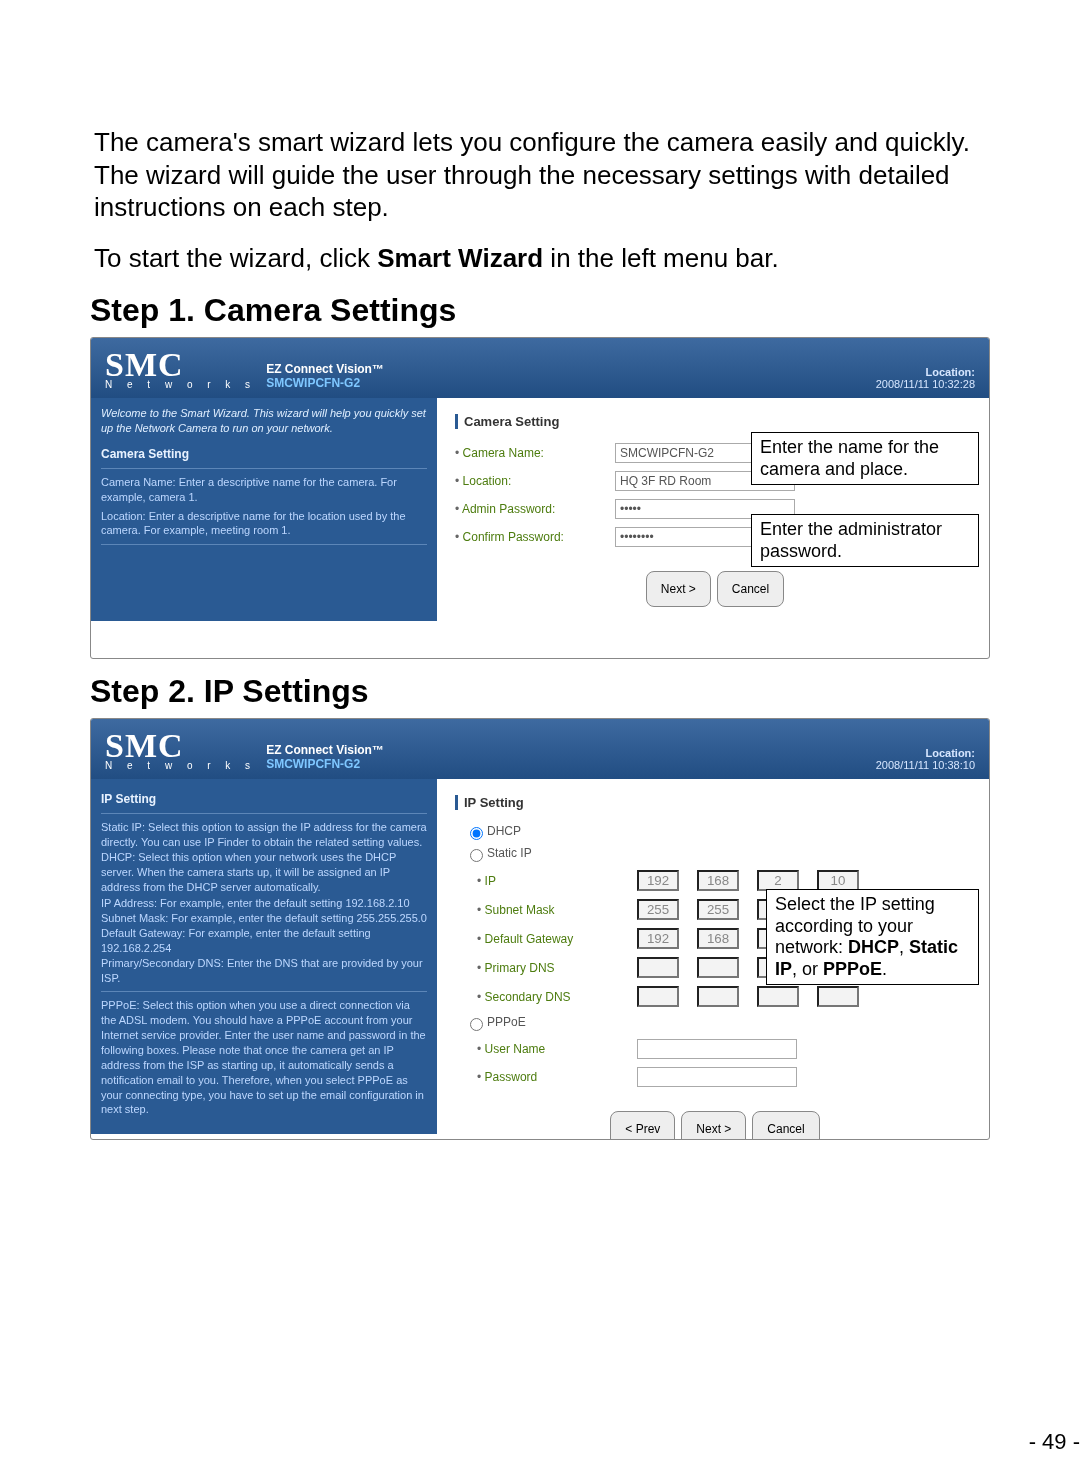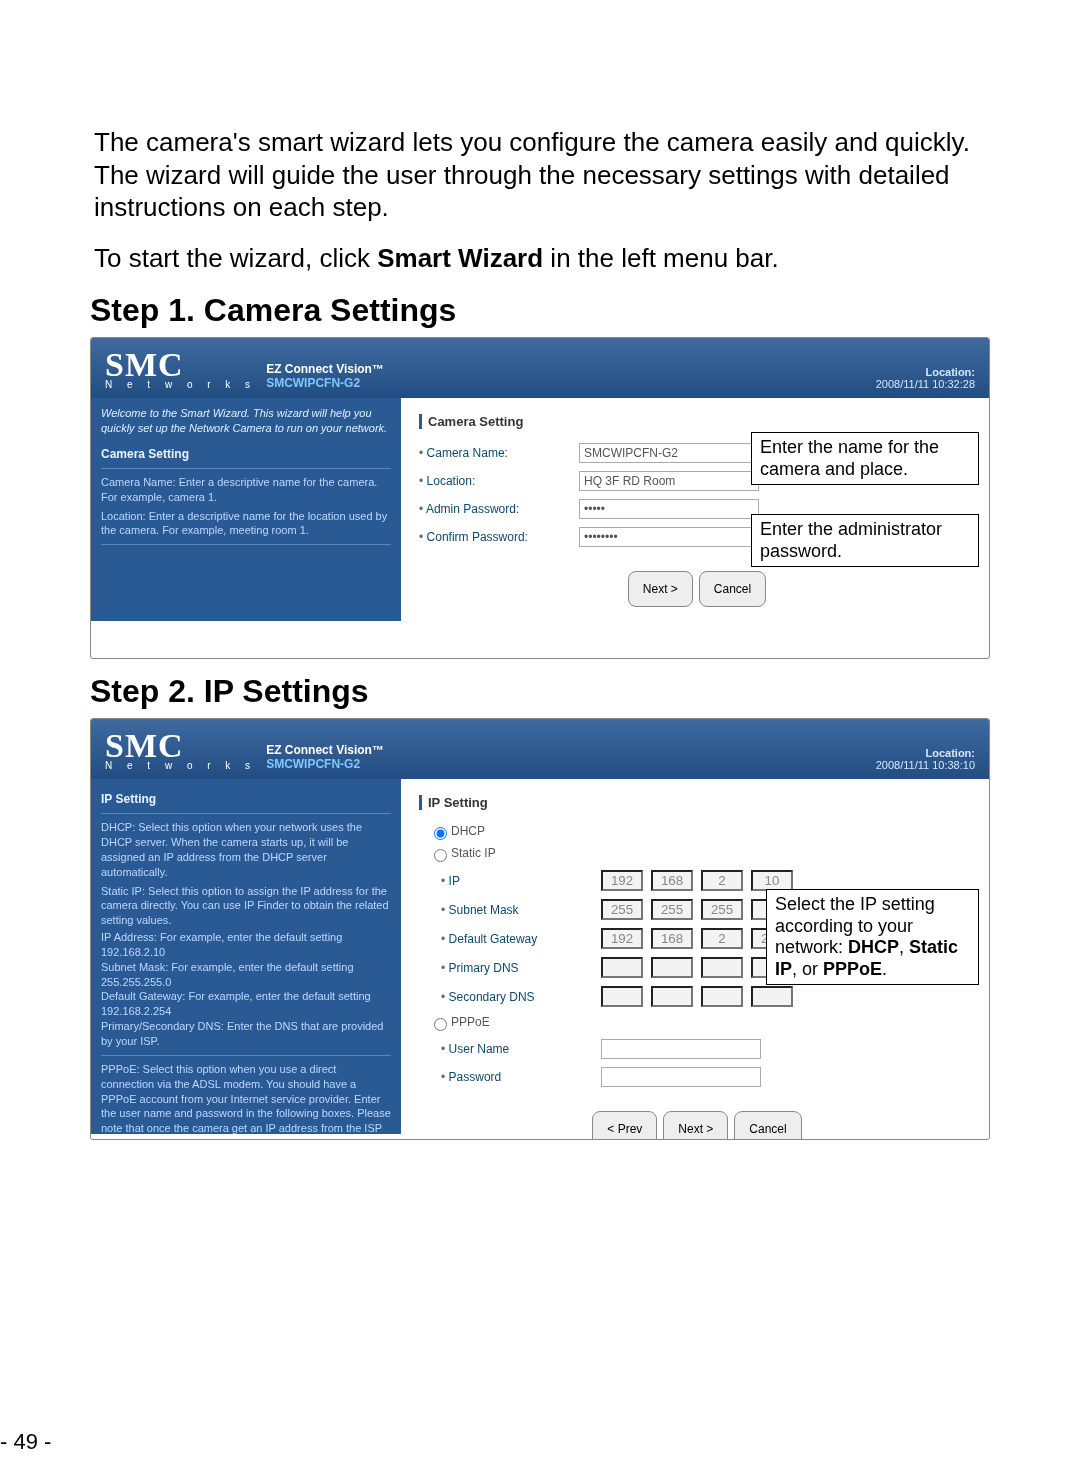--- a/index.html
+++ b/index.html
@@ -13,41 +13,41 @@
   .hdr{background:linear-gradient(#3e6aa0,#214d82);color:#fff;display:flex;align-items:flex-end;justify-content:space-between;padding:10px 14px 8px 14px}
   .brand{display:flex;flex-direction:column;line-height:1}
   .smc{font-family:"Times New Roman",serif;font-size:34px;font-weight:bold;letter-spacing:1px}
   .nw{font-size:10px;letter-spacing:6px;margin-top:-2px}
   .tag{display:inline-block}
   .tag .line1{font-size:12px;font-weight:bold;color:#fff}
   .tag .line2{font-size:12px;font-weight:bold;color:#7fc7ff}
   .loc{font-size:11px;text-align:right;color:#d6e6ff}
   .loc div:first-child{font-weight:bold}
   .body-area{display:flex}
-  .side{width:310px;background:#2a5a93;color:#bcd7ff;font-size:11px;padding:8px 10px 12px 10px;box-sizing:border-box;line-height:1.35}
+  .side{width:346px;background:#2a5a93;color:#bcd7ff;font-size:11px;padding:8px 10px 12px 10px;box-sizing:border-box;line-height:1.35}
   .side .intro{font-style:italic;color:#dfeeff;margin-bottom:10px}
   .side .sec-title{color:#e8f2ff;font-weight:bold;margin:4px 0 6px 0;font-size:12px}
   .side hr{border:none;border-top:1px solid #5c86b8;margin:6px 0}
   .main{flex:1;padding:16px 14px 14px 18px;font-size:13px;color:#555;position:relative}
   .main .title{font-weight:bold;color:#333;border-left:3px solid #2a5a93;padding-left:6px;margin-bottom:14px}
   .row{display:flex;align-items:center;margin:8px 0}
-  .row .lbl{width:160px;color:#0c4a6e;font-size:12px}
+  .row .lbl{width:160px;color:#4d7c0f;font-size:12px}
   .row .lbl::before{content:"• ";color:#666}
   .row input[type=text],.row input[type=password]{border:1px solid #aaa;font-size:12px;padding:2px 4px;color:#555;background:#fff}
   .row input.w{width:170px}
-  .ip-oct{width:34px;text-align:center;margin-right:8px;color:#888;background:#f3f3f3}
+  .ip-oct{width:34px;text-align:center;margin-right:18px;color:#888;background:#f3f3f3}
   .btns{display:flex;gap:6px;justify-content:center;margin-top:24px}
   .btns button{font-size:12px;padding:10px 14px;border:1px solid #888;background:#eee;border-radius:8px;cursor:pointer}
   .sub{margin-left:22px}
   .radio-row{margin:6px 0 4px 10px;font-size:12px;color:#555}
   .radio-row input{margin-right:4px;vertical-align:middle}
   
   .callout{position:absolute;background:#fff;border:1px solid #000;font-size:18px;line-height:1.2;padding:4px 8px}
   
-  .pageno{position:absolute;bottom:28px;left:0;right:0;text-align:left;font-size:22px}
+  .pageno{position:absolute;bottom:28px;left:0;right:0;text-align:right;font-size:22px}
 </style>
 </head>
 <body>
 
 <div class="page">
   <p class="body">The camera's smart wizard lets you configure the camera easily and quickly. The wizard will guide the user through the necessary settings with detailed instructions on each step.</p>
   <p class="body">
     <span>To start the wizard, click </span><b>Smart Wizard</b><span> in the left menu bar.</span>
   </p>
 
@@ -123,22 +123,22 @@
       </div>
       <div class="loc">
         <div>Location:</div>
         <div>2008/11/11 10:38:10</div>
       </div>
     </div>
     <div class="body-area">
       <div class="side" style="height:355px">
         <div class="sec-title">IP Setting</div>
         <hr>
+        <div style="margin-top:4px">Static IP: Select this option to assign the IP address for the camera directly. You can use IP Finder to obtain the related setting values.</div>
         <div>DHCP: Select this option when your network uses the DHCP server. When the camera starts up, it will be assigned an IP address from the DHCP server automatically.</div>
-        <div style="margin-top:4px">Static IP: Select this option to assign the IP address for the camera directly. You can use IP Finder to obtain the related setting values.</div>
         <div style="margin-top:2px">IP Address: For example, enter the default setting 192.168.2.10</div>
         <div>Subnet Mask: For example, enter the default setting 255.255.255.0</div>
         <div>Default Gateway: For example, enter the default setting 192.168.2.254</div>
         <div>Primary/Secondary DNS: Enter the DNS that are provided by your ISP.</div>
         <hr>
         <div>PPPoE: Select this option when you use a direct connection via the ADSL modem. You should have a PPPoE account from your Internet service provider. Enter the user name and password in the following boxes. Please note that once the camera get an IP address from the ISP as starting up, it automatically sends a notification email to you. Therefore, when you select PPPoE as your connecting type, you have to set up the email configuration in next step.</div>
       </div>
       <div class="main">
         <div class="title">IP Setting</div>
 

